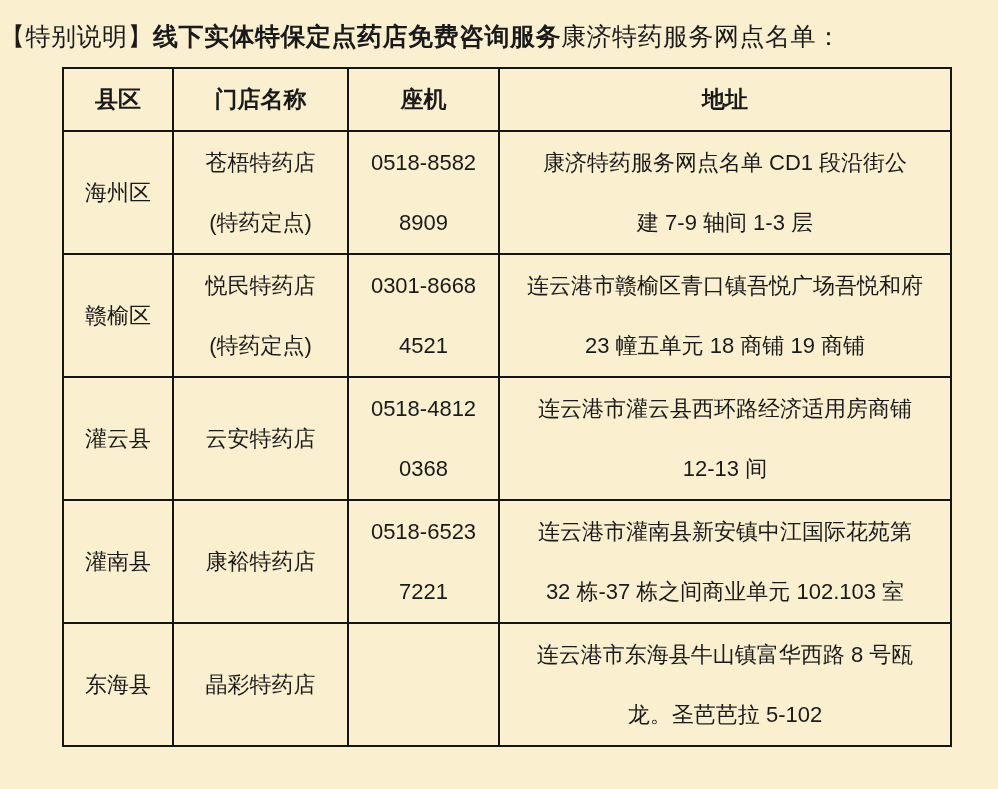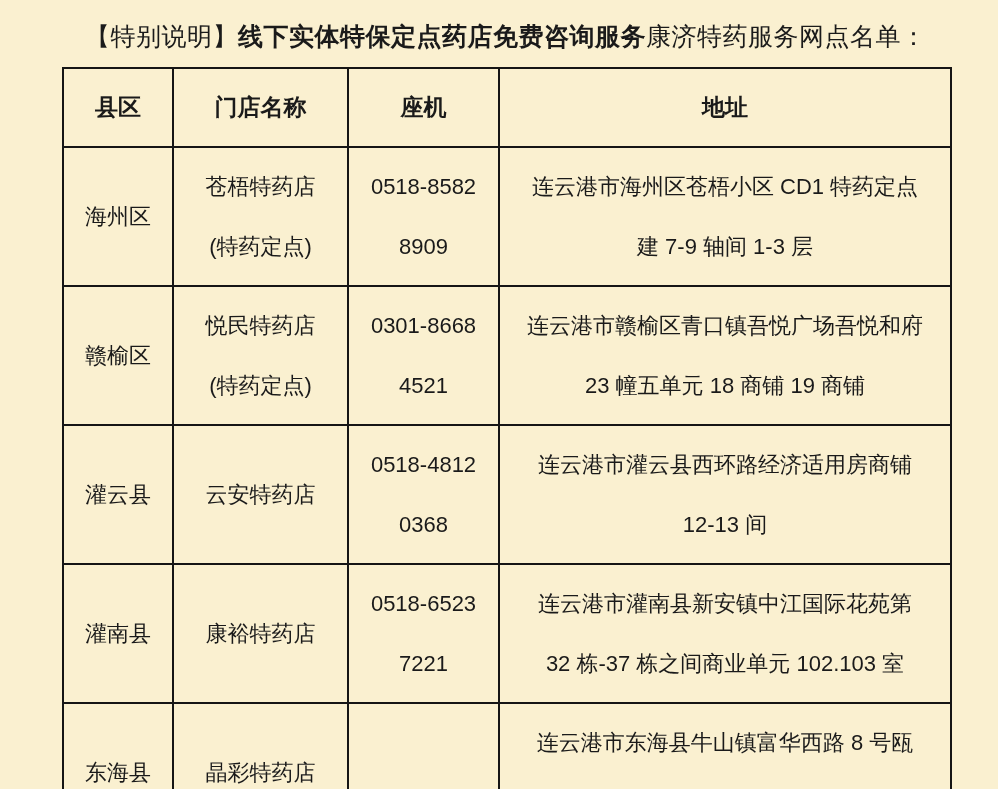--- a/index.html
+++ b/index.html
@@ -11,40 +11,39 @@
     height: 789px;
     background: #FAF0D0;
     font-family: "Liberation Sans", sans-serif;
     color: #1A1A1A;
     overflow: hidden;
   }
   .page {
     padding-top: 21px;
   }
   .title {
-    margin-left: 85px;
     font-size: 25px;
     line-height: 30px;
     letter-spacing: 0.5px;
     white-space: nowrap;
   }
   .title .emph {
     font-weight: bold;
   }
   table.net-table {
     border-collapse: collapse;
     table-layout: fixed;
     margin-left: 62px;
     margin-top: 16px;
   }
   table.net-table th,
   table.net-table td {
     border: 2px solid #151515;
     text-align: center;
-    padding: 8px;
+    padding: 0;
     overflow: hidden;
   }
   table.net-table th {
     height: 61px;
     font-size: 23px;
     font-weight: bold;
     vertical-align: middle;
   }
   table.net-table td {
     height: 121px;
@@ -93,21 +92,21 @@
           </td>
         <td>
           <div class="ln">苍梧特药店</div>
           <div class="ln">(特药定点)</div>
         </td>
         <td>
           <div class="ln">0518-8582</div>
           <div class="ln">8909</div>
         </td>
         <td>
-          <div class="ln">连云港市海州区苍梧小区 CD1 特药定点</div>
+          <div class="ln">康济特药服务网点名单 CD1 段沿街公</div>
           <div class="ln">建 7-9 轴间 1-3 层</div>
         </td>
       </tr>
       <tr>
         <td>
             <div class="ln">赣榆区</div>
           </td>
         <td>
           <div class="ln">悦民特药店</div>
           <div class="ln">(特药定点)</div>

